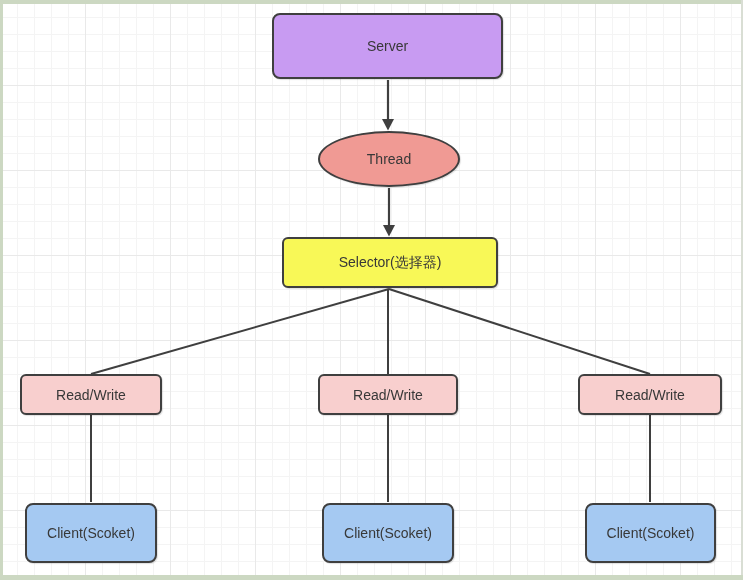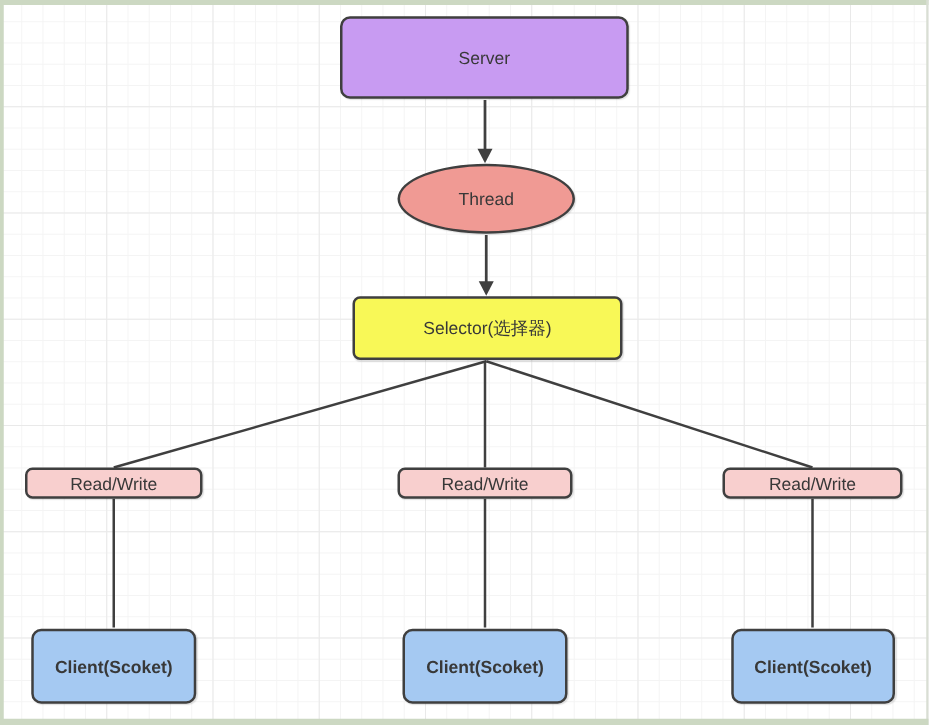--- a/index.html
+++ b/index.html
@@ -30,25 +30,25 @@
     display:flex;align-items:center;justify-content:center;
     border:2px solid #3f3f3f;
     color:#383838;
     font-size:14px;
     text-align:right;
     box-shadow:1px 1px 1px rgba(0,0,0,0.12);
   }
   .node-server  {left:272px;top:13px; width:231px;height:66px;border-radius:8px;}
   .node-thread  {left:318px;top:131px;width:142px;height:56px;border-radius:50%;}
   .node-selector{left:282px;top:237px;width:216px;height:51px;border-radius:6px;}
-  .node-rw      {top:374px;height:25px;border-radius:6px;font-size:14px;}
+  .node-rw      {top:374px;height:41px;border-radius:6px;font-size:14px;}
   .rw-1{left:20px; width:142px;}
   .rw-2{left:318px;width:140px;}
   .rw-3{left:578px;width:144px;}
-  .node-client  {top:503px;height:60px;border-radius:8px;font-weight:bold;}
+  .node-client  {top:503px;height:60px;border-radius:8px;}
   .client-1{left:25px; width:132px;}
   .client-2{left:322px;width:132px;}
   .client-3{left:585px;width:131px;}
 </style>
 </head>
 <body>
 
 <div class="canvas">
 
   <svg class="wires" viewBox="0 0 743 580">

